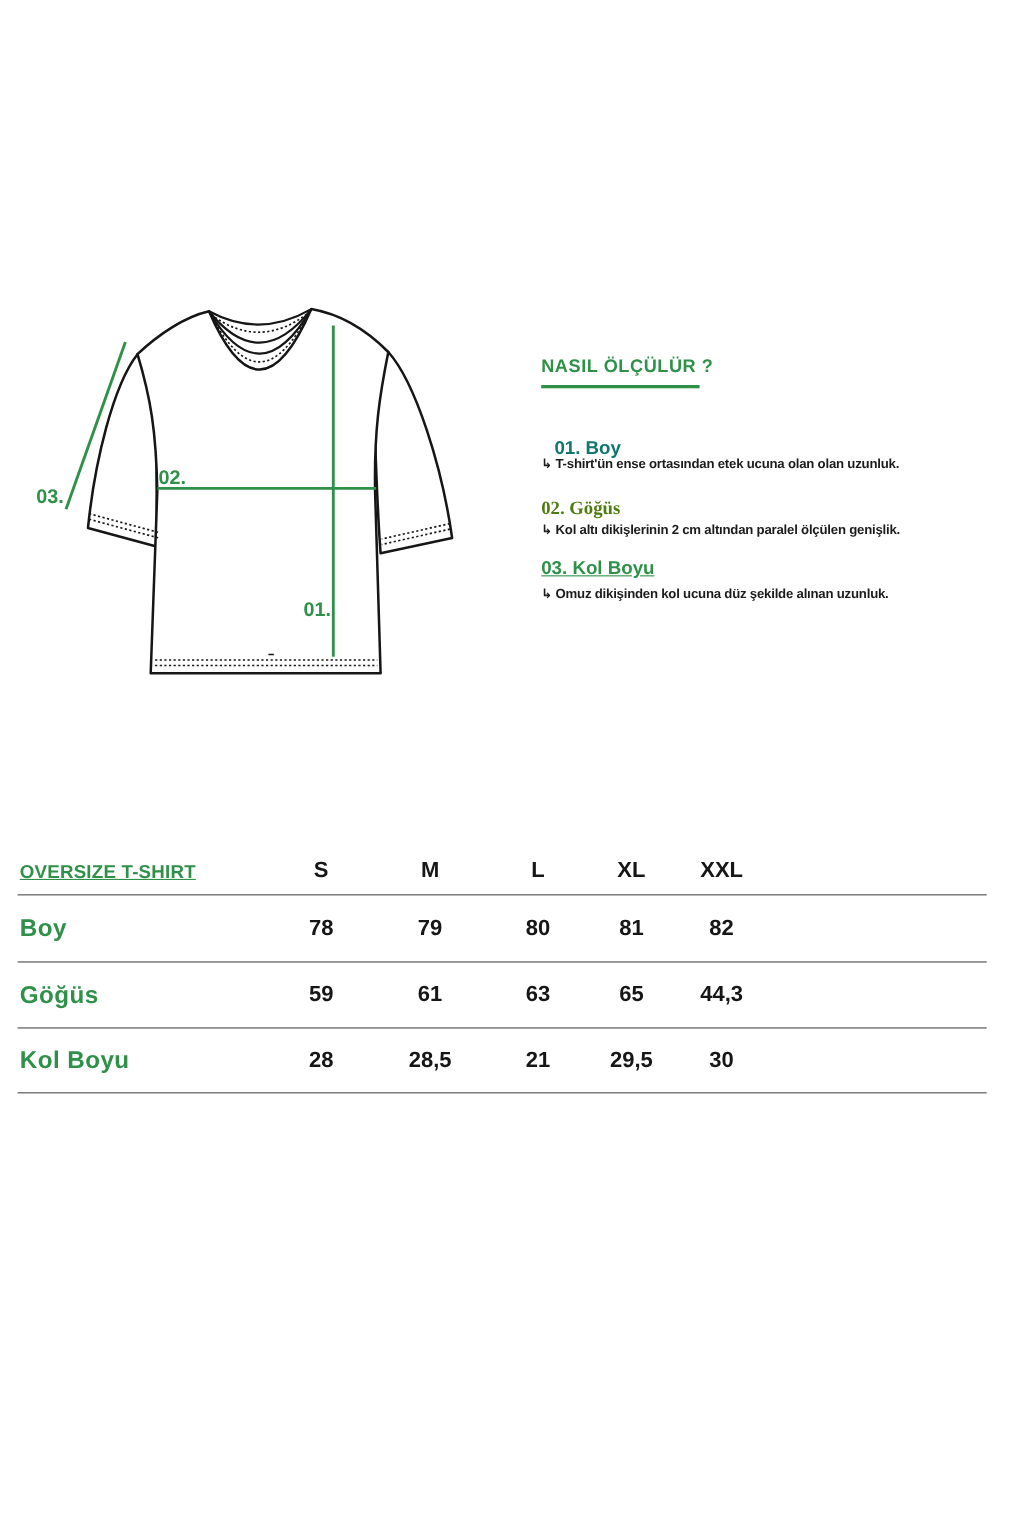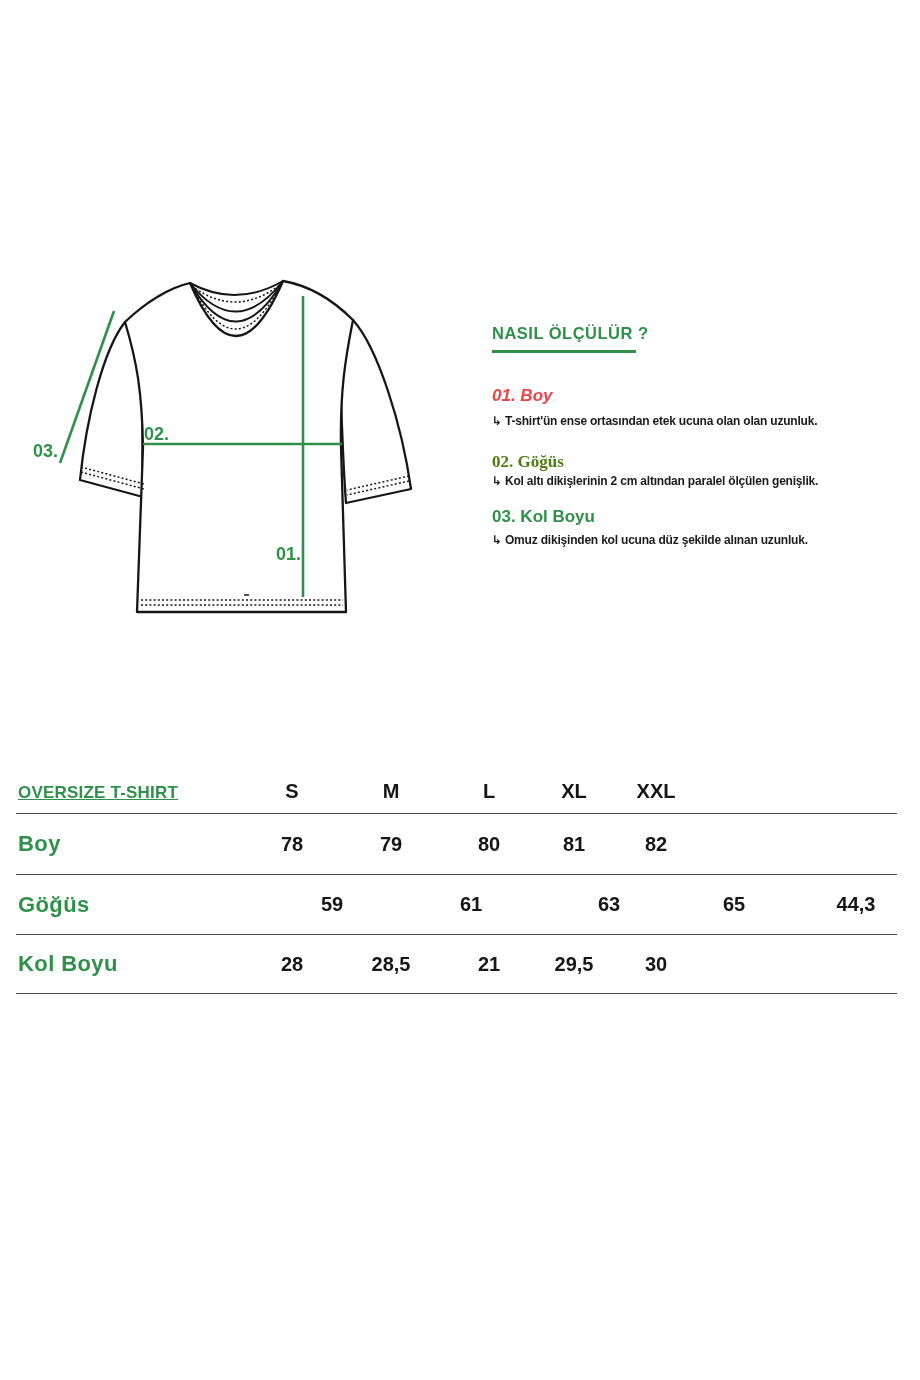--- a/index.html
+++ b/index.html
@@ -23,35 +23,35 @@
     font-size:16.5px;font-weight:bold;letter-spacing:0.5px;
   }
   .howto-underline{
     position:absolute;left:492px;top:350px;
     width:144px;height:3px;
   }
   .section-title{font-size:17px;font-weight:bold;}
   .section-desc{font-size:12px;font-weight:bold;color:#1b1b1b;letter-spacing:-0.2px;}
   .t1{top:386px;} .d1{top:414px;}
   .t2{top:452px;} .d2{top:474px;}
-  .t3{top:507px;} .d3{top:533px;}
+  .t3{top:507px;text-decoration:underline;} .d3{top:533px;}
   
   .size-table{
     position:absolute;left:16px;top:770px;width:881px;
   }
   .tbl-row{
     display:grid;
     grid-template-columns:216px 120px 78px 118px 52px 112px auto;
     align-items:center;
     border-bottom:1.5px solid #4a4a4a;
   }
   .tbl-header{height:43px;align-items:end;}
   .tbl-header > *{padding-bottom:10px;}
   .row-1{height:60px;}
-  .row-2{height:59px;gap:40px;}
+  .row-2{height:59px;}
   .row-3{height:58px;}
   .tbl-product{
     font-size:17px;font-weight:bold;letter-spacing:0.2px;padding-left:2px;
   }
   .tbl-size{
     font-size:20px;font-weight:bold;color:#161616;text-align:center;
   }
   .tbl-label{
     font-size:22px;font-weight:bold;letter-spacing:0.4px;padding-left:2px;
   }
@@ -101,21 +101,21 @@
     <g fill="#2f9149">
       <text x="33" y="457">03.</text>
       <text x="144" y="440">02.</text>
       <text x="276" y="560">01.</text>
     </g>
   </svg>
 
   <h2 class="howto-line howto-title" style="margin:0;color:#2f9149;">NASIL ÖLÇÜLÜR ?</h2>
   <div class="howto-underline" style="background:#2f9149;"></div>
 
-  <h3 class="howto-line section-title t1" style="margin:0;color:#ef4444;font-style:italic;">01. Boy</h3>
+  <h3 class="howto-line section-title t1" style="margin:12px;color:#0f766e;">01. Boy</h3>
   <p class="howto-line section-desc d1" style="margin:0;">↳ T-shirt'ün ense ortasından etek ucuna olan olan uzunluk.</p>
 
   <h3 class="howto-line section-title t2" style="margin:0;color:#4d7c0f;font-family:Liberation Serif, serif;">02. Göğüs</h3>
   <p class="howto-line section-desc d2" style="margin:0;">↳ Kol altı dikişlerinin 2 cm altından paralel ölçülen genişlik.</p>
 
   <h3 class="howto-line section-title t3" style="margin:0;color:#2f9149;">03. Kol Boyu</h3>
   <p class="howto-line section-desc d3" style="margin:0;">↳ Omuz dikişinden kol ucuna düz şekilde alınan uzunluk.</p>
 
   <div class="size-table">
 

